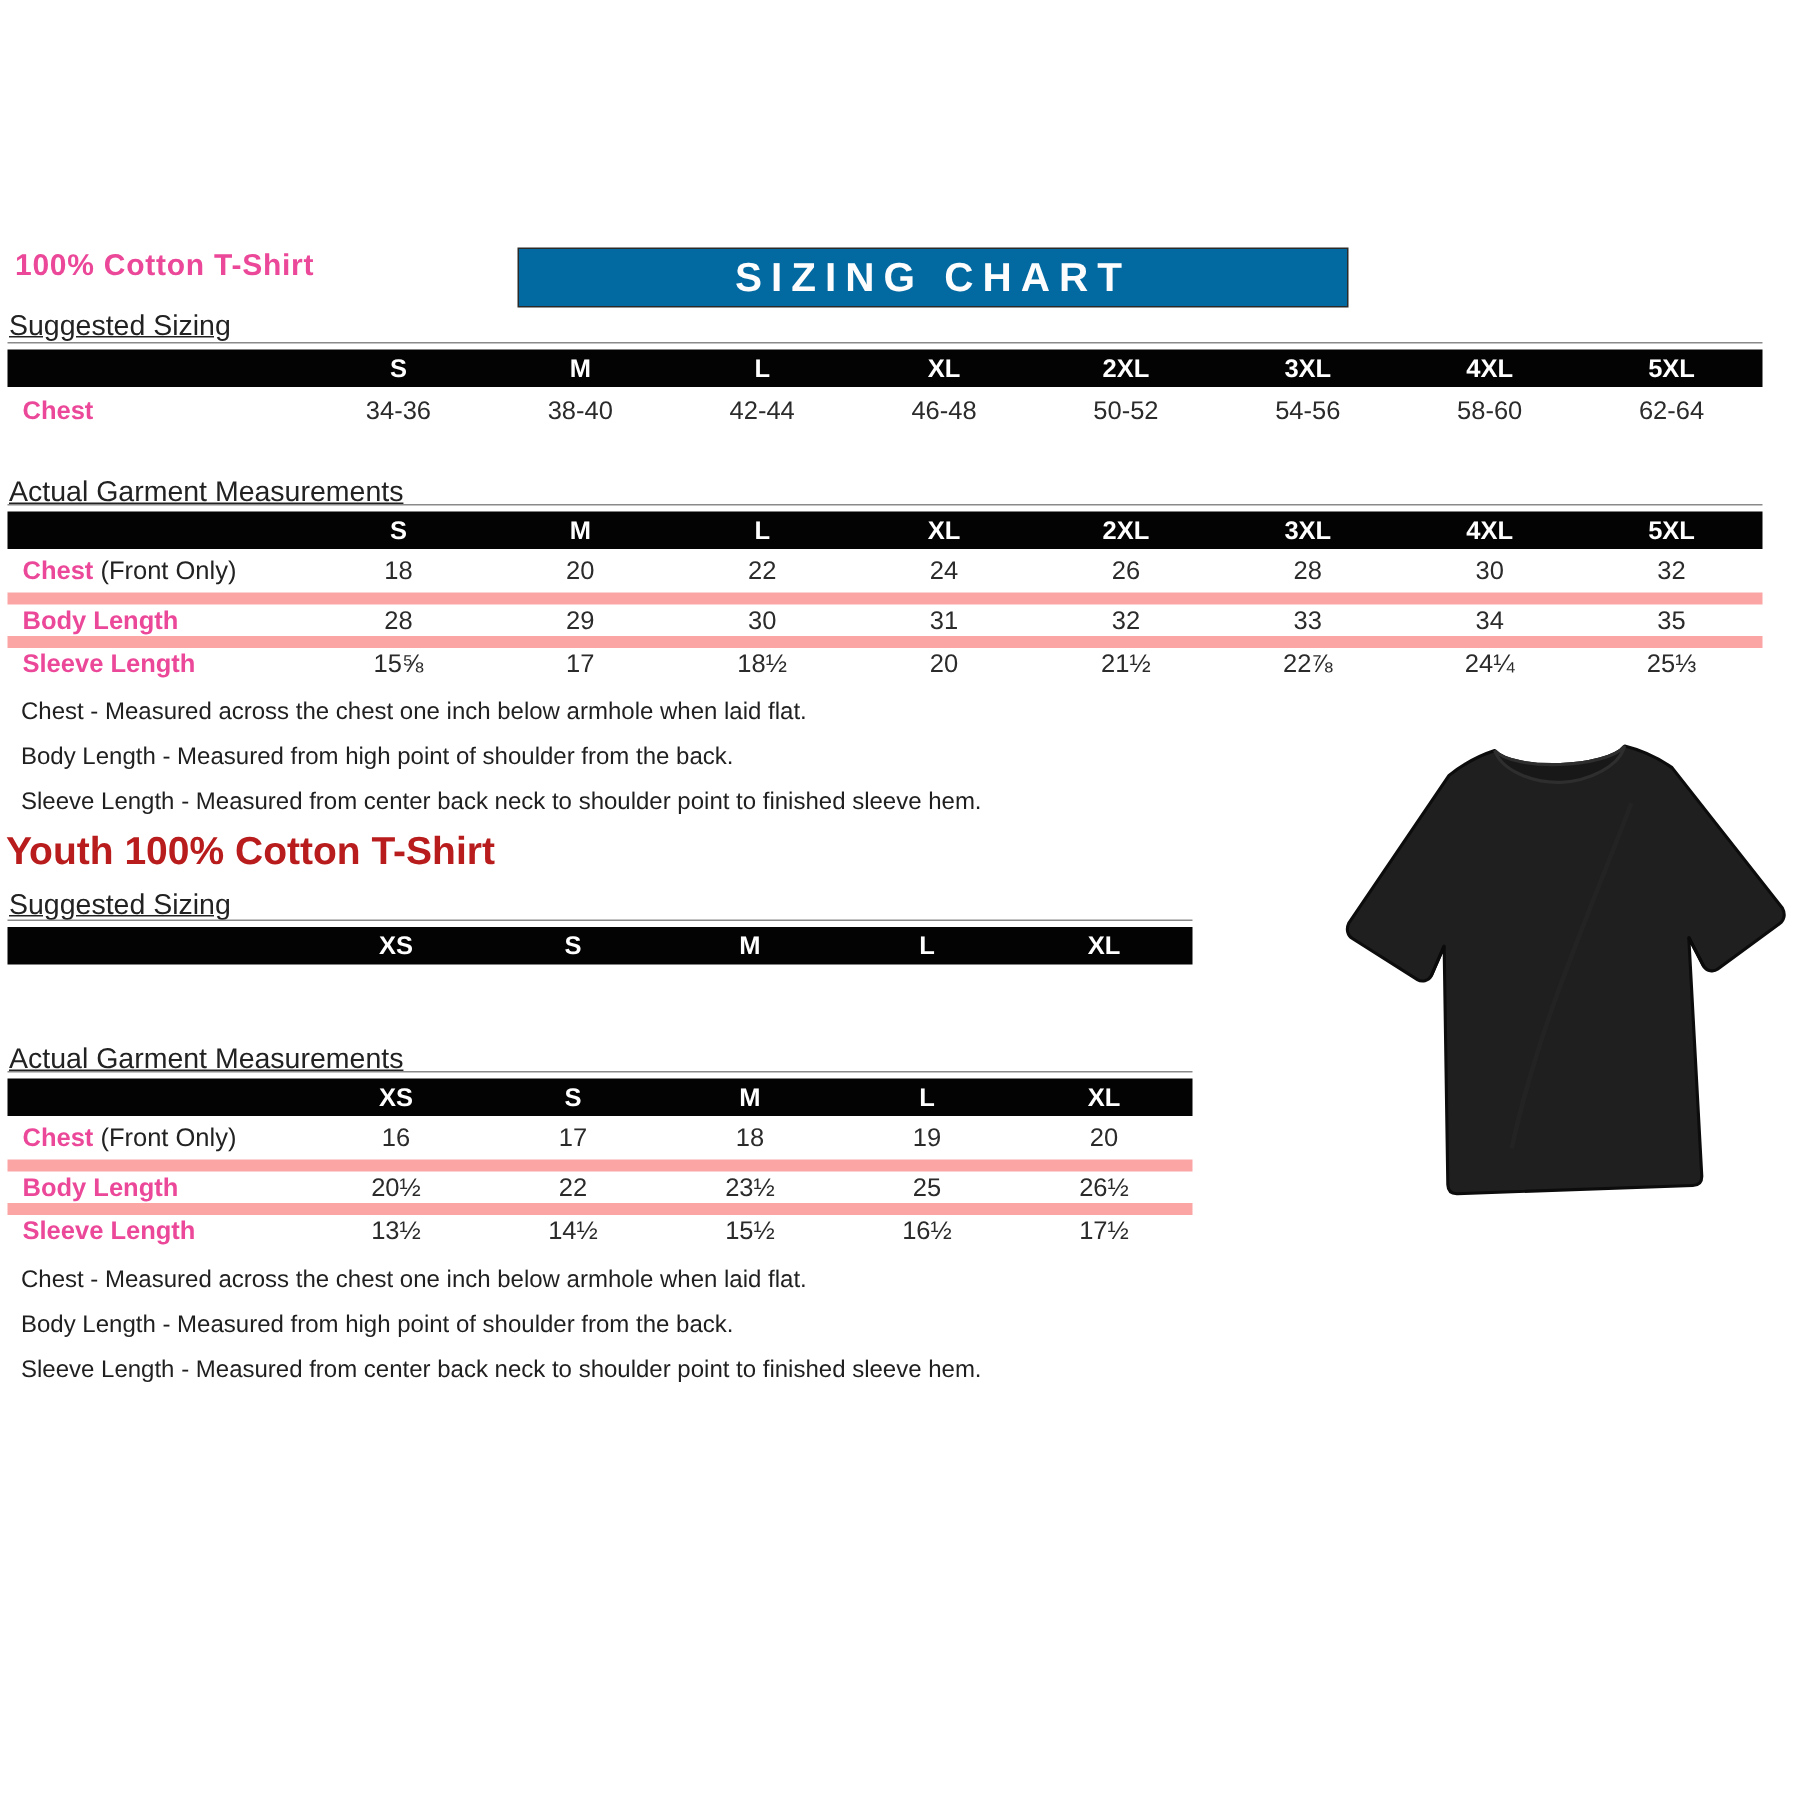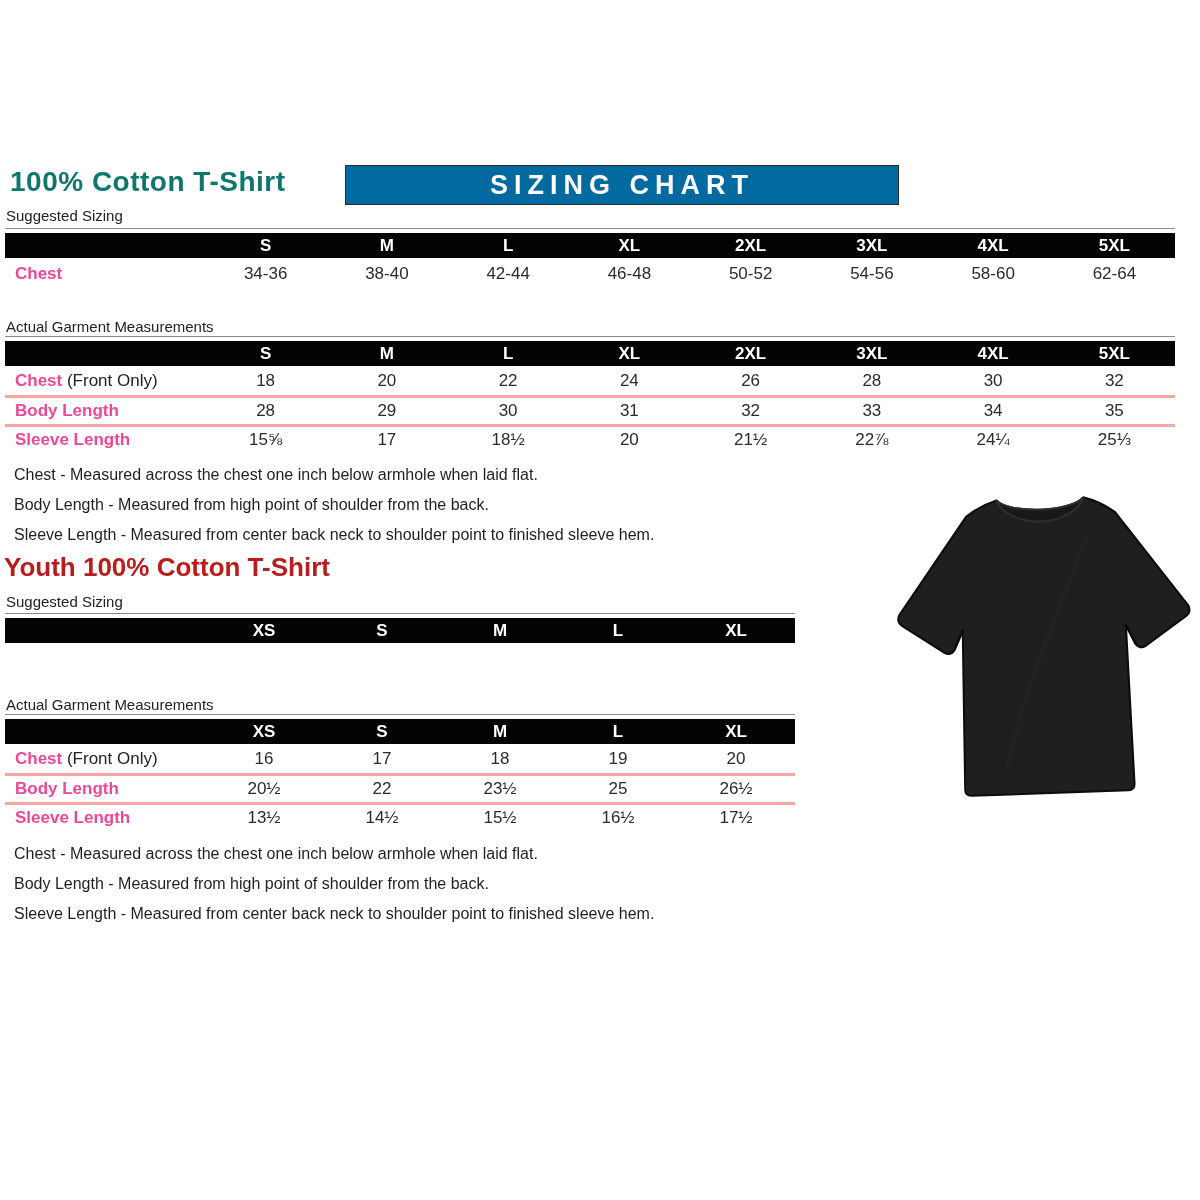--- a/index.html
+++ b/index.html
@@ -7,39 +7,39 @@
   body {
     width: 1200px; height: 1200px;
     position: relative;
     font-family: "Liberation Sans", "DejaVu Sans", sans-serif;
     color: #1a1a1a;
     overflow: hidden;
   }
   .abs { position: absolute; }
 
   
-  .main-heading { font-size: 28px; font-weight: bold; letter-spacing: 0.5px; color: #0f766e; }
+  .main-heading { font-size: 20px; font-weight: bold; letter-spacing: 0.5px; color: #ec4899; }
   .youth-heading { font-size: 26px; font-weight: bold; color: #b91c1c; }
   .banner {
     background: #0369a1; color: #fdfdfd;
     font-size: 27px; font-weight: bold; letter-spacing: 6px;
     text-align: center; line-height: 38px;
     box-shadow: 0 0 0 1px #2a2a2a;
   }
-  .section-label { font-size: 15px; color: #222; }
+  .section-label { font-size: 19px; color: #222; text-decoration: underline; }
 
   
   .sizing-table { font-size: 17px; }
   .sizing-table .topline { border-top: 1px solid #8a8a8a; margin-bottom: 4px; }
   .hdr-bar {
     display: flex; background: #030303; color: #ffffff;
     font-weight: bold; height: 25px; align-items: center;
   }
   .t-row { display: flex; height: 29px; align-items: center; color: #222; }
-  .t-row.sep { border-top: 3px solid #fca5a5; }
+  .t-row.sep { border-top: 8px solid #fca5a5; }
   .label-cell { width: 200px; padding-left: 10px; text-align: left; }
   .label-cell .lbl { font-weight: bold; color: #ec4899; }
   .label-cell .lbl-suffix { font-weight: normal; color: #222; }
   .val-cell { text-align: center; color: #2b2b2b; }
   .adult .val-cell { width: 121.25px; }
   .youth .val-cell { width: 118px; }
   .hdr-bar .val-cell { color: #fff; }
 
   .notes { font-size: 16px; color: #1f1f1f; }
   .notes .note-line { margin-bottom: 12px; white-space: nowrap; }

